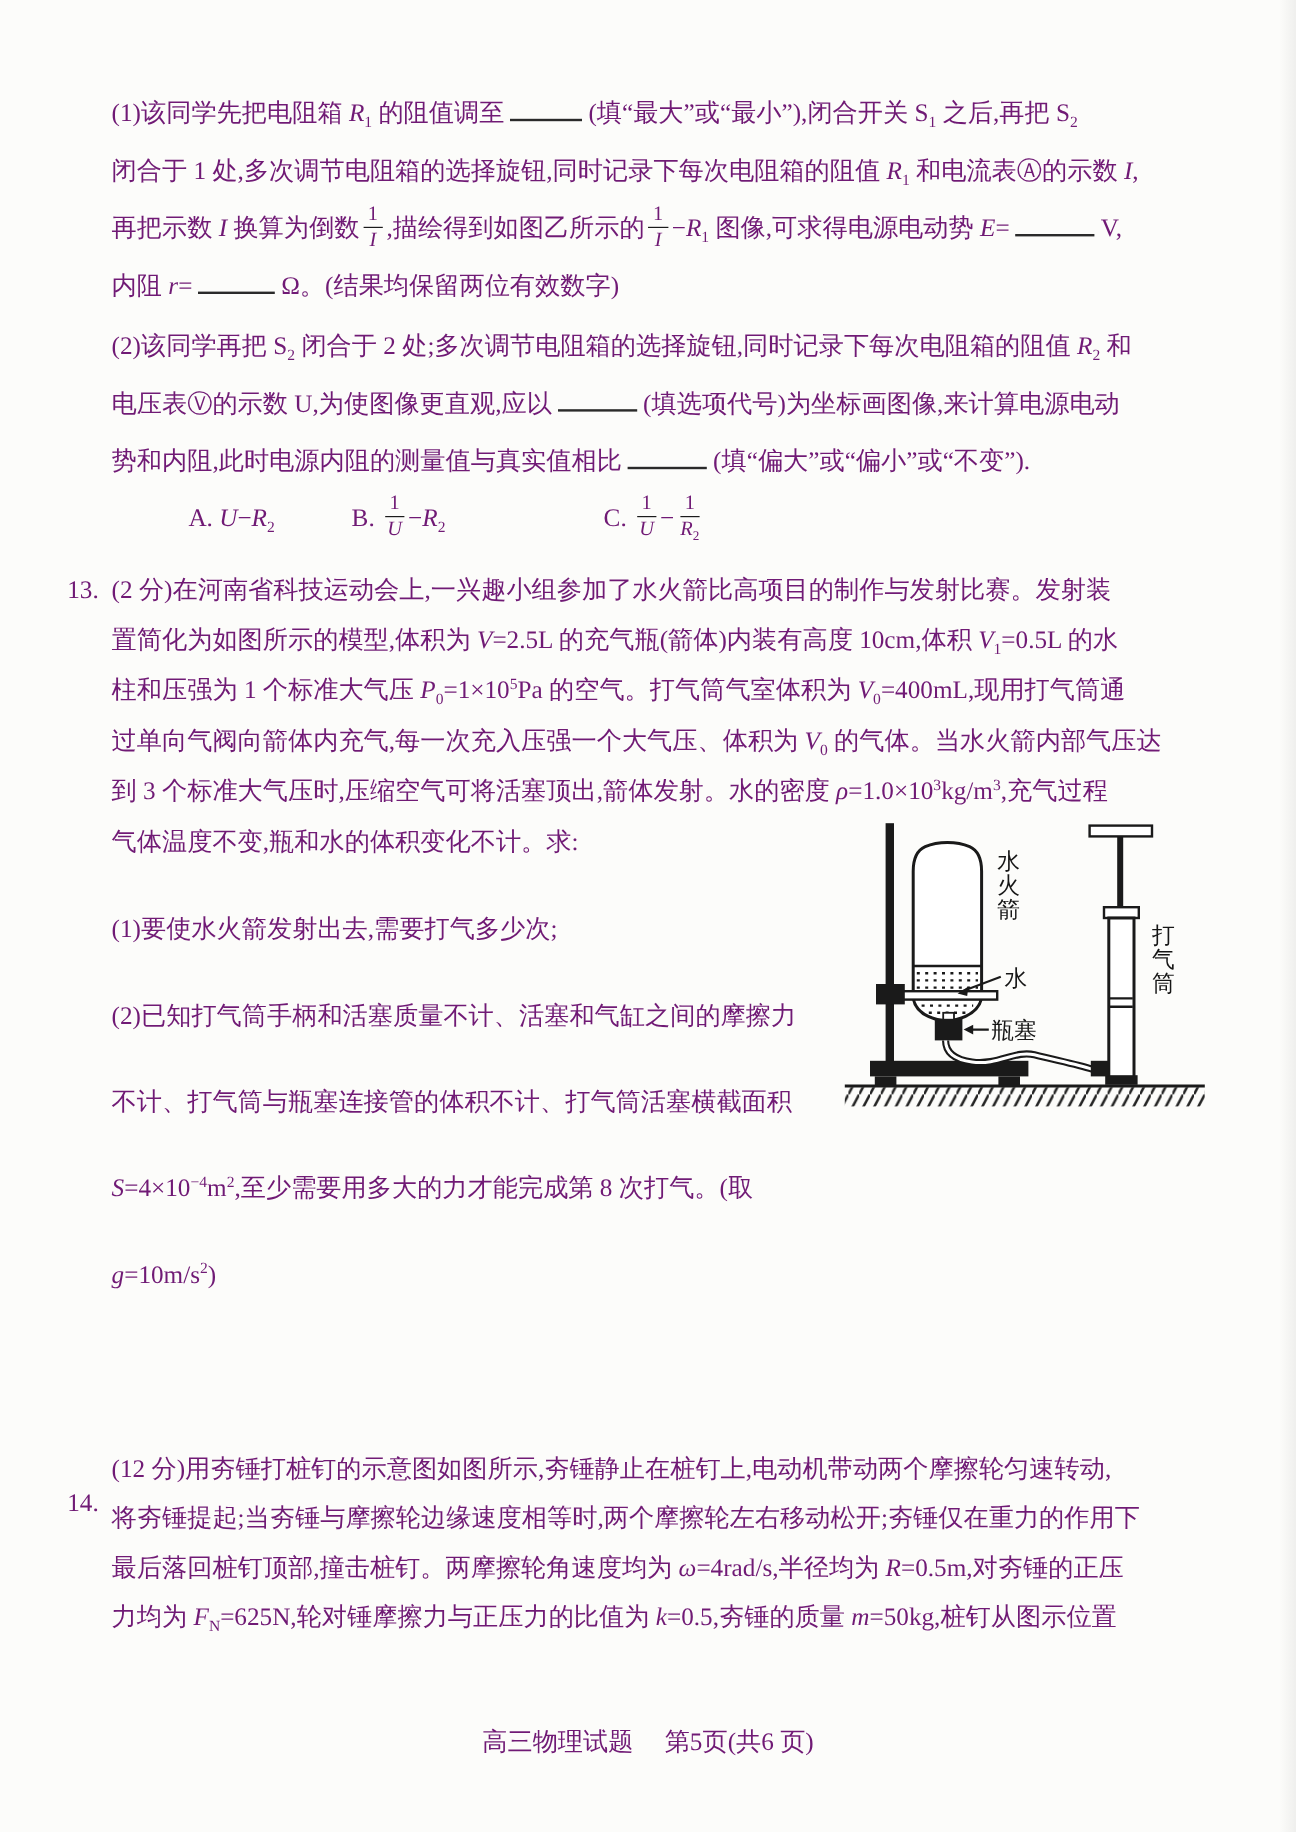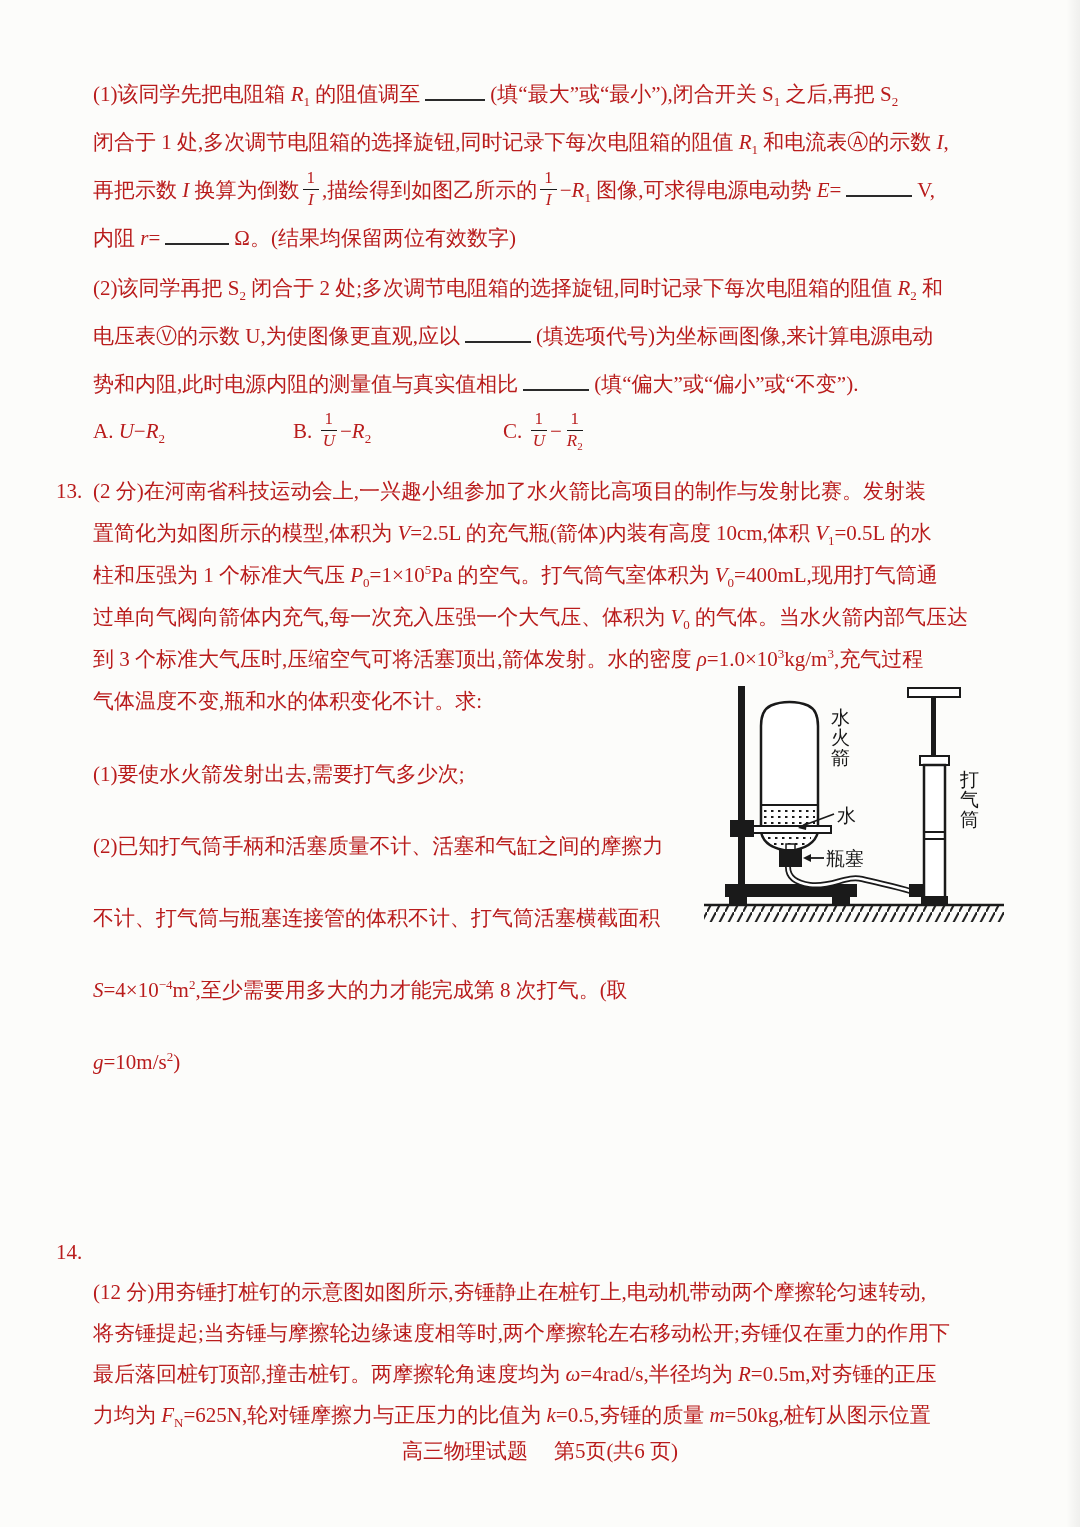--- a/index.html
+++ b/index.html
@@ -1,43 +1,43 @@
 <!DOCTYPE html>
 <html><head>
 <meta charset="utf-8">
 <style>
   html,body{margin:0;padding:0;background:#e9e9e7;}
   .page{
     position:relative;width:1080px;height:1527px;margin:0 auto;
-    background:#fcfcfa;color:#b91c1c;
+    background:#fcfcfa;color:#701a75;
     font-family:"Liberation Serif","DejaVu Serif",serif;
     overflow:hidden;
   }
   .page::after{ 
     content:"";position:absolute;top:0;right:0;width:14px;height:100%;
     background:linear-gradient(to right,rgba(0,0,0,0),rgba(0,0,0,0.05));
     pointer-events:none;
   }
   .tline{white-space:nowrap;font-size:21px;}
   .q12a{position:absolute;left:93px;top:70px;}
   .q12a .tline{height:48px;line-height:48px;}
   .q12b{position:absolute;left:93px;top:264px;}
   .q12b .tline{height:48px;line-height:48px;}
   .options{position:absolute;left:93px;top:404px;display:flex;}
   .opt{white-space:nowrap;font-size:21px;line-height:54px;height:54px;}
-  .opt:nth-child(1){width:200px;}
+  .opt:nth-child(1){width:200px;text-align:center;}
   .opt:nth-child(2){width:210px;}
   .qnum{position:absolute;left:56px;font-size:21px;text-align:right;}
   .qnum.n13{top:470px;height:42px;line-height:42px;}
   .qnum.n14{top:1232px;height:41px;line-height:41px;}
   .q13a{position:absolute;left:93px;top:470px;}
   .q13a .tline{height:42px;line-height:42px;}
   .q13b{position:absolute;left:93px;top:722px;}
   .q13b .tline{height:40px;line-height:40px;margin-top:32px;}
-  .q14{position:absolute;left:93px;top:1272px;}
+  .q14{position:absolute;left:93px;top:1204px;}
   .q14 .tline{height:41px;line-height:41px;}
   .footer{position:absolute;left:0;top:1437px;width:1080px;display:flex;
           justify-content:center;gap:26px;font-size:21px;}
   .fig{position:absolute;left:698px;top:674px;width:312px;height:254px;}
   sub{font-size:13px;vertical-align:-5px;line-height:0;}
   sup{font-size:13px;vertical-align:8px;line-height:0;}
   i{font-style:italic;}
   .frac{display:inline-flex;flex-direction:column;align-items:center;
         vertical-align:middle;margin:0 3px;font-size:17px;line-height:1.1;
         transform:translateY(-3px);}

